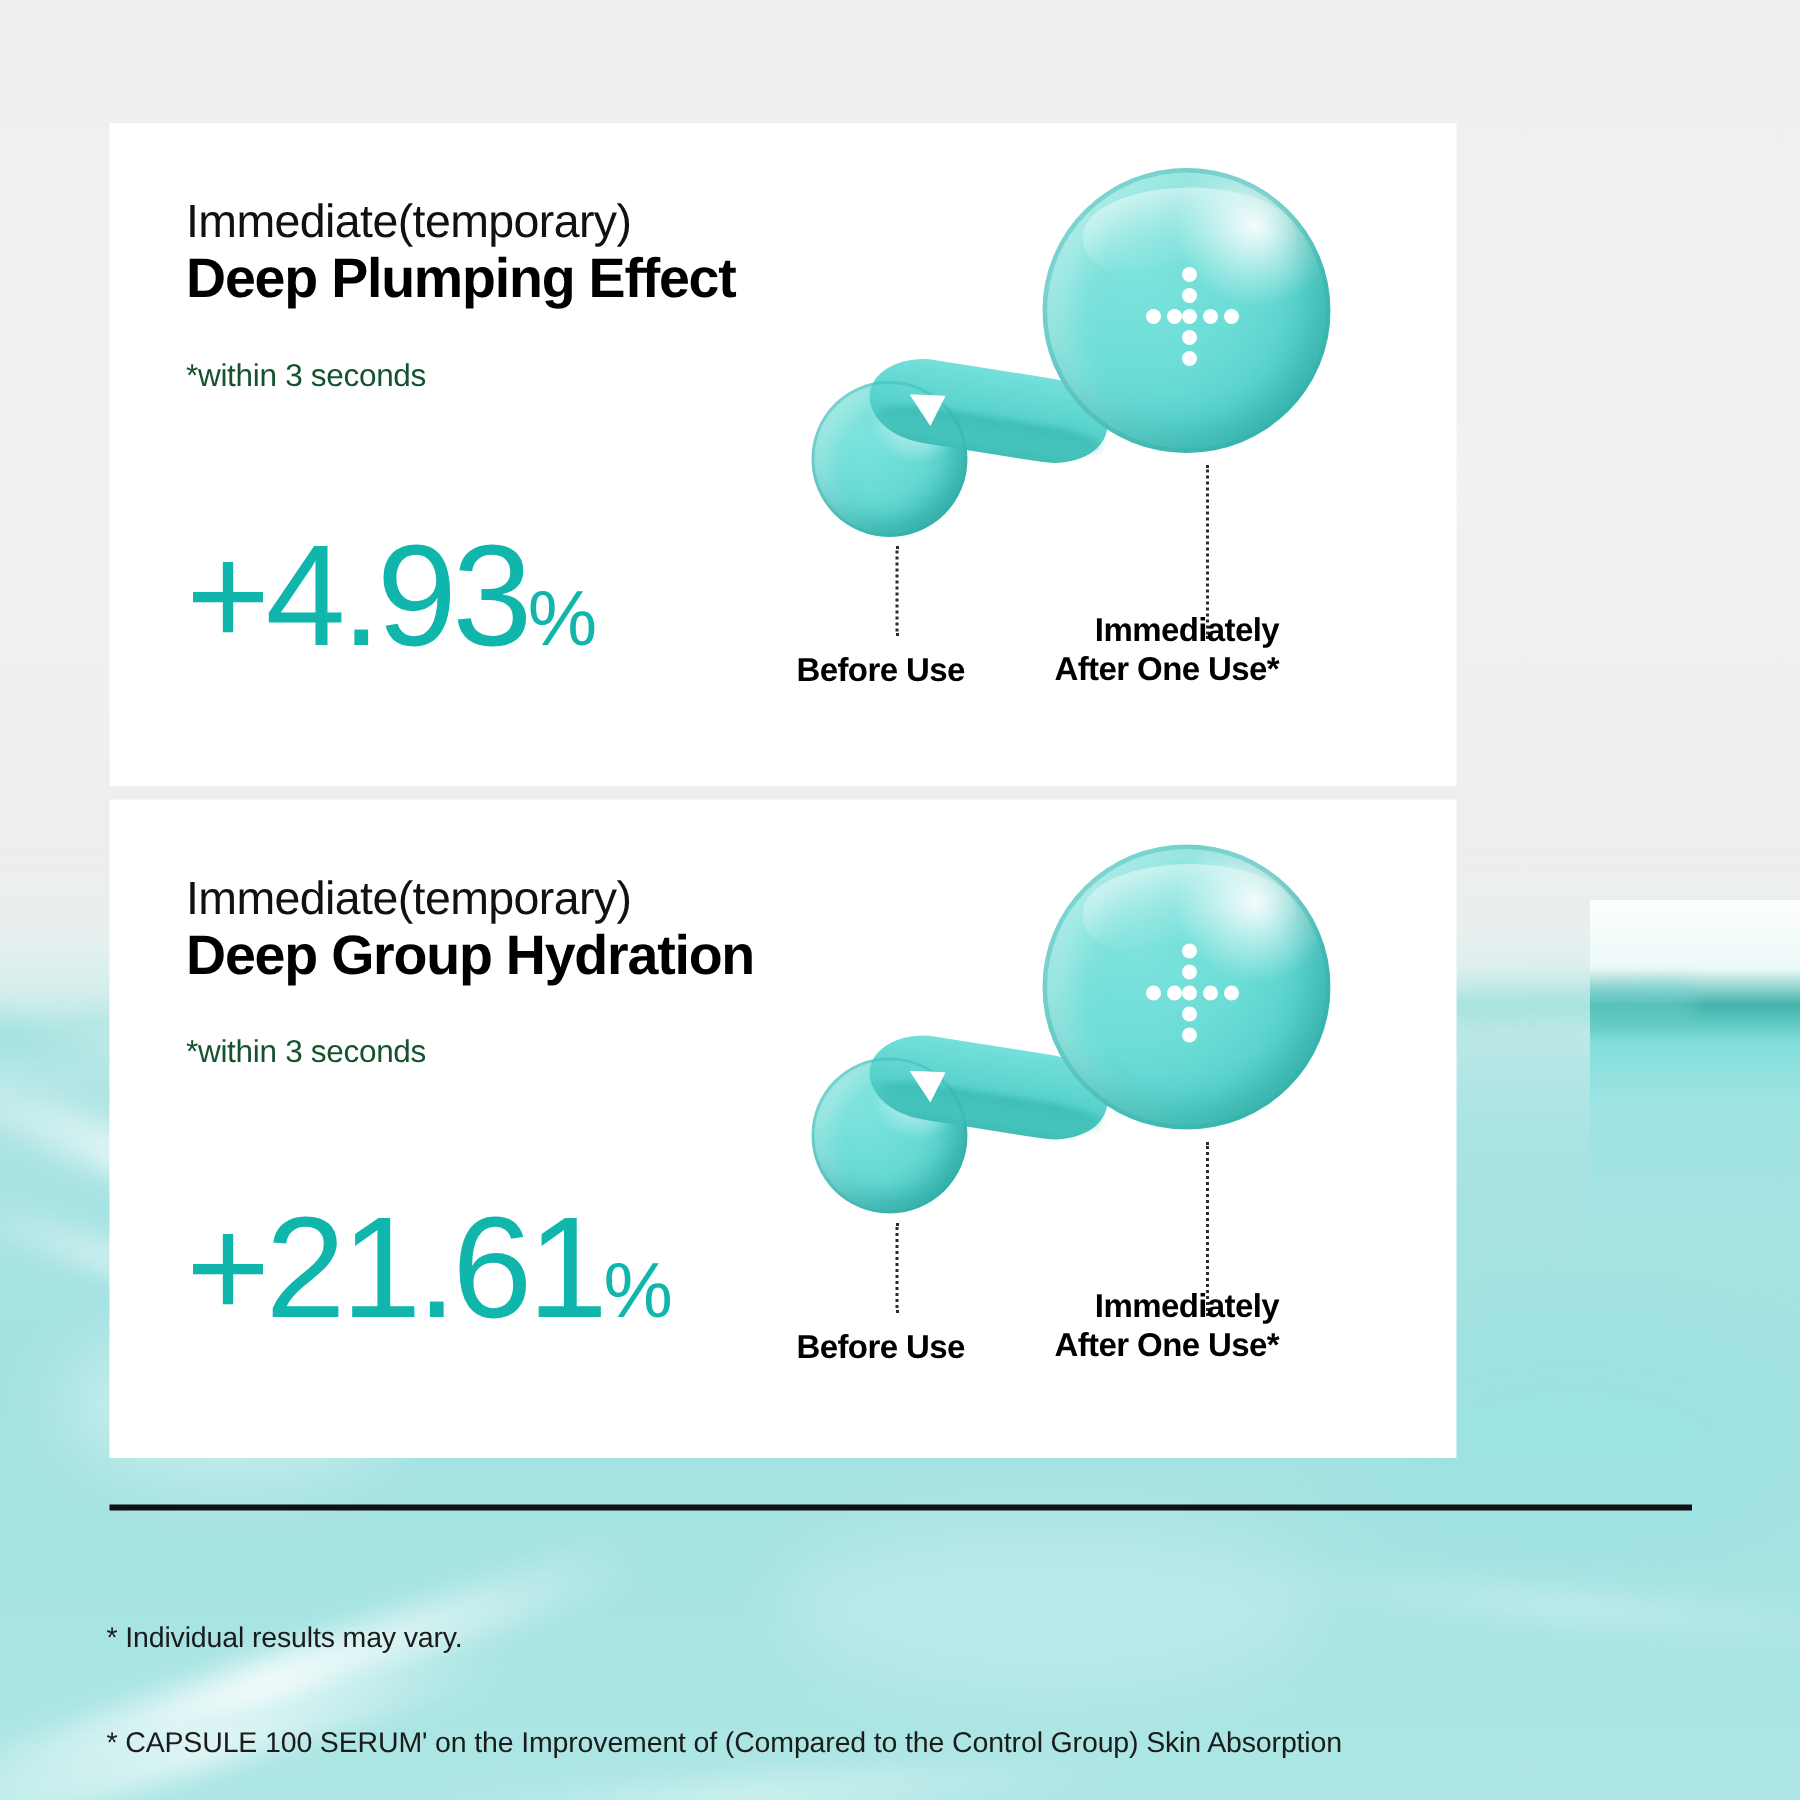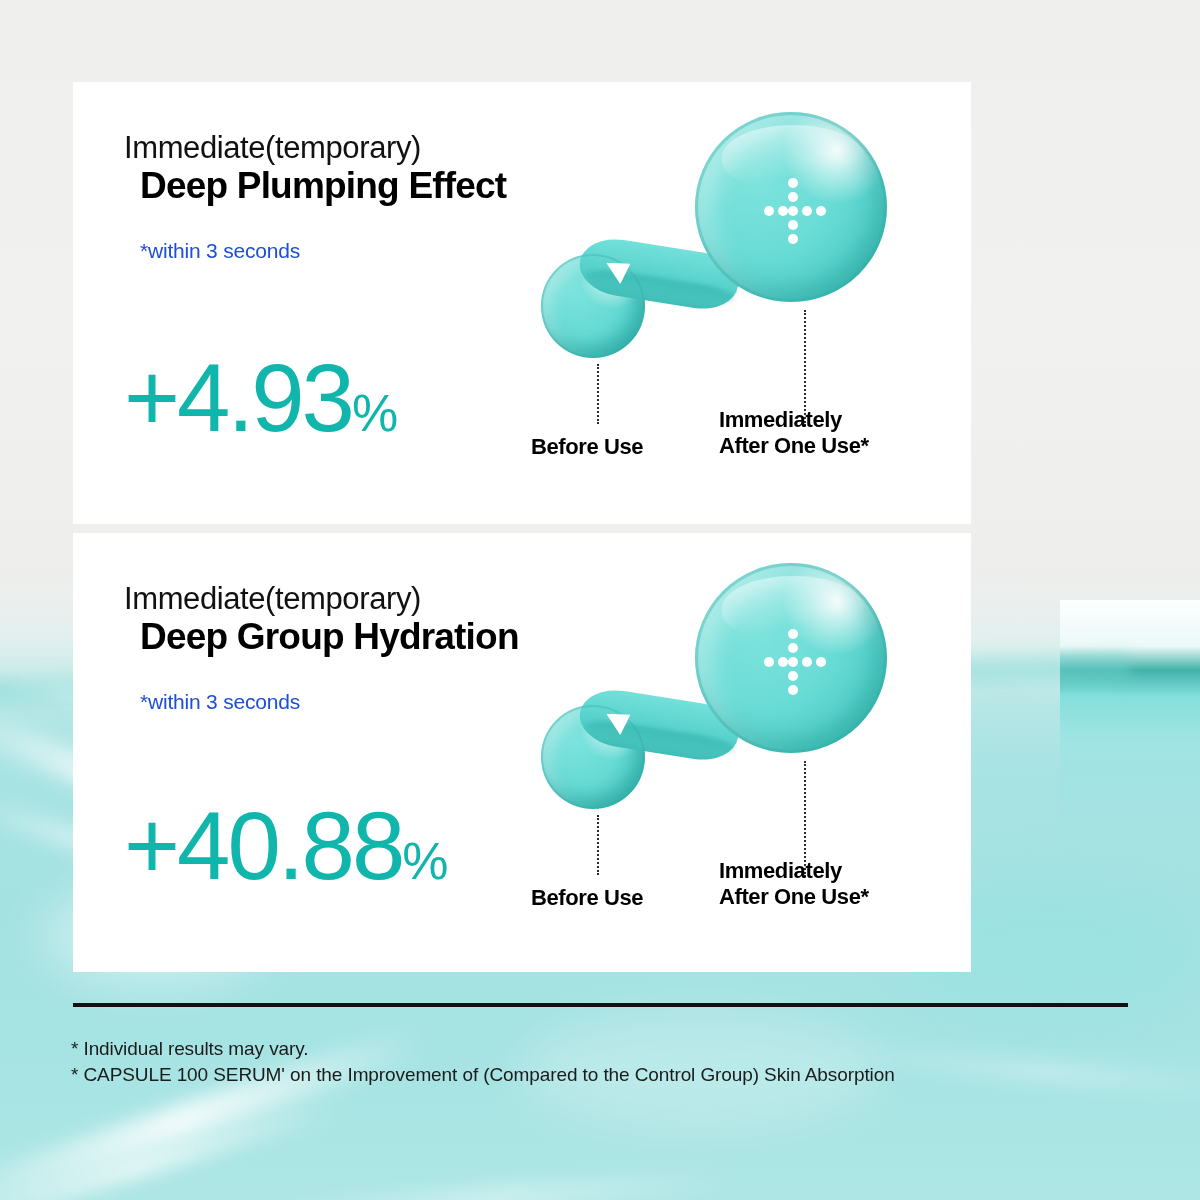--- a/index.html
+++ b/index.html
@@ -124,28 +124,27 @@
   .headline {
     position: absolute;
     left: 0;
     top: 84px;
     font-size: 37px;
     font-weight: bold;
     line-height: 1.1;
     color: #000000;
     letter-spacing: -0.8px;
     white-space: nowrap;
-    margin-left: 16px;
   }
   .subnote {
     position: absolute;
-    left: 16px;
+    left: 0;
     top: 157px;
     font-size: 21px;
-    color: #1d4ed8;
+    color: #14532d;
     letter-spacing: -0.2px;
     white-space: nowrap;
   }
 
   .stat {
     position: absolute;
     left: 0;
     bottom: 78px;
     color: #10b5ac;
     white-space: nowrap;
@@ -292,21 +291,21 @@
   .cap {
     position: absolute;
     font-size: 22px;
     font-weight: bold;
     color: #000000;
     letter-spacing: -0.4px;
     line-height: 1.18;
     white-space: nowrap;
   }
   .cap.before { left: 12px;   top: 352px; }
-  .cap.after  { left: 200px; top: 325px; text-align: left; }
+  .cap.after  { left: 184px; top: 325px; text-align: right; }
 
   
   .rule {
     position: absolute;
     left: 73px;
     top: 1003px;
     width: 1055px;
     height: 4px;
     background: #111111;
   }
@@ -315,20 +314,21 @@
     left: 71px;
     top: 1036px;
     width: 1080px;
     font-size: 19px;
     line-height: 26px;
     color: #1b1b1b;
     letter-spacing: -0.1px;
   }
   .footnotes .fn {
     white-space: nowrap;
+    margin-top: 44px;
   }
   .footnotes .fn.indent {
     padding-left: 15px;
   }
 </style>
 </head>
 <body>
 
 <div id="stage">
 
@@ -393,21 +393,21 @@
   </div>
 
   <div class="card bottom">
     <div class="card-inner">
 
       <div class="text-col">
         <div class="eyebrow">Immediate(temporary)</div>
         <div class="headline">Deep Group Hydration</div>
         <div class="subnote">*within 3 seconds</div>
         <div class="stat">
-          <span class="num">+40.88</span><span class="pct">%</span>
+          <span class="num">+21.61</span><span class="pct">%</span>
         </div>
       </div>
 
       <div class="figure">
         <div class="drop-small"></div>
         <div class="bridge"></div>
         <div class="bridge-shade"></div>
         <div class="drop-big"></div>
         <div class="drop-big-rim"></div>
         <div class="drop-small-rim"></div>

